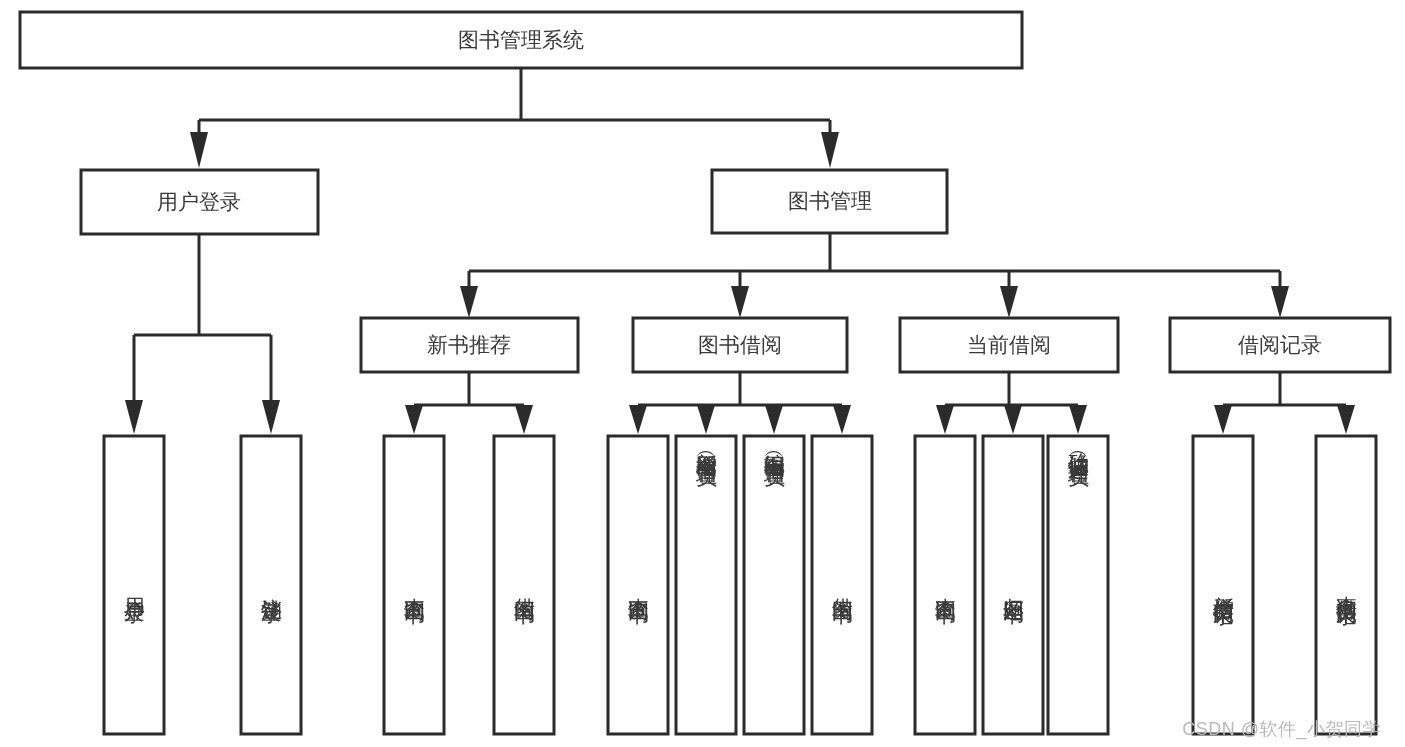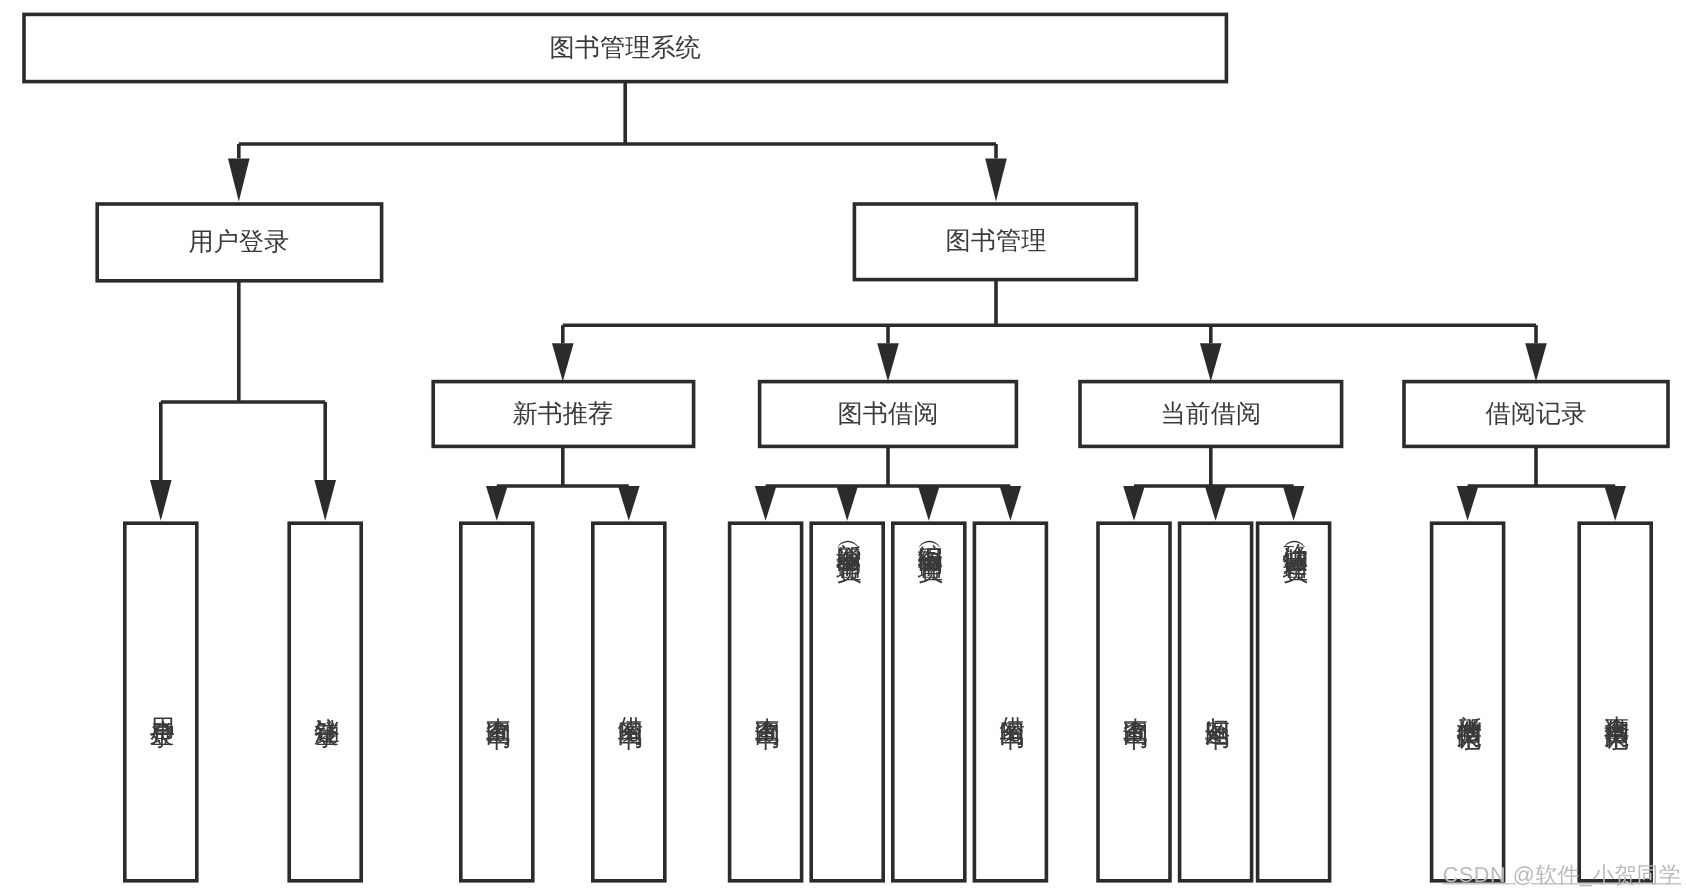--- a/index.html
+++ b/index.html
@@ -63,28 +63,27 @@
     text-orientation: upright;
     font-family: "Liberation Sans", "DejaVu Sans", sans-serif;
     font-size: 21px;
     line-height: 1.18;
     color: #3a3a3a;
     letter-spacing: 2px;
     white-space: nowrap;
   }
   .watermark {
     position: absolute;
-    right: 4px;
+    right: 24px;
     bottom: 6px;
     font-family: "Liberation Sans", "DejaVu Sans", sans-serif;
     font-size: 18px;
     color: #b9b9b9;
     letter-spacing: 0.5px;
     white-space: nowrap;
-    text-decoration: underline;
   }
 </style>
 </head>
 <body>
 
 <div id="diagram-root">
 
   <svg class="flow" viewBox="0 0 1405 747">
 
     <g>

